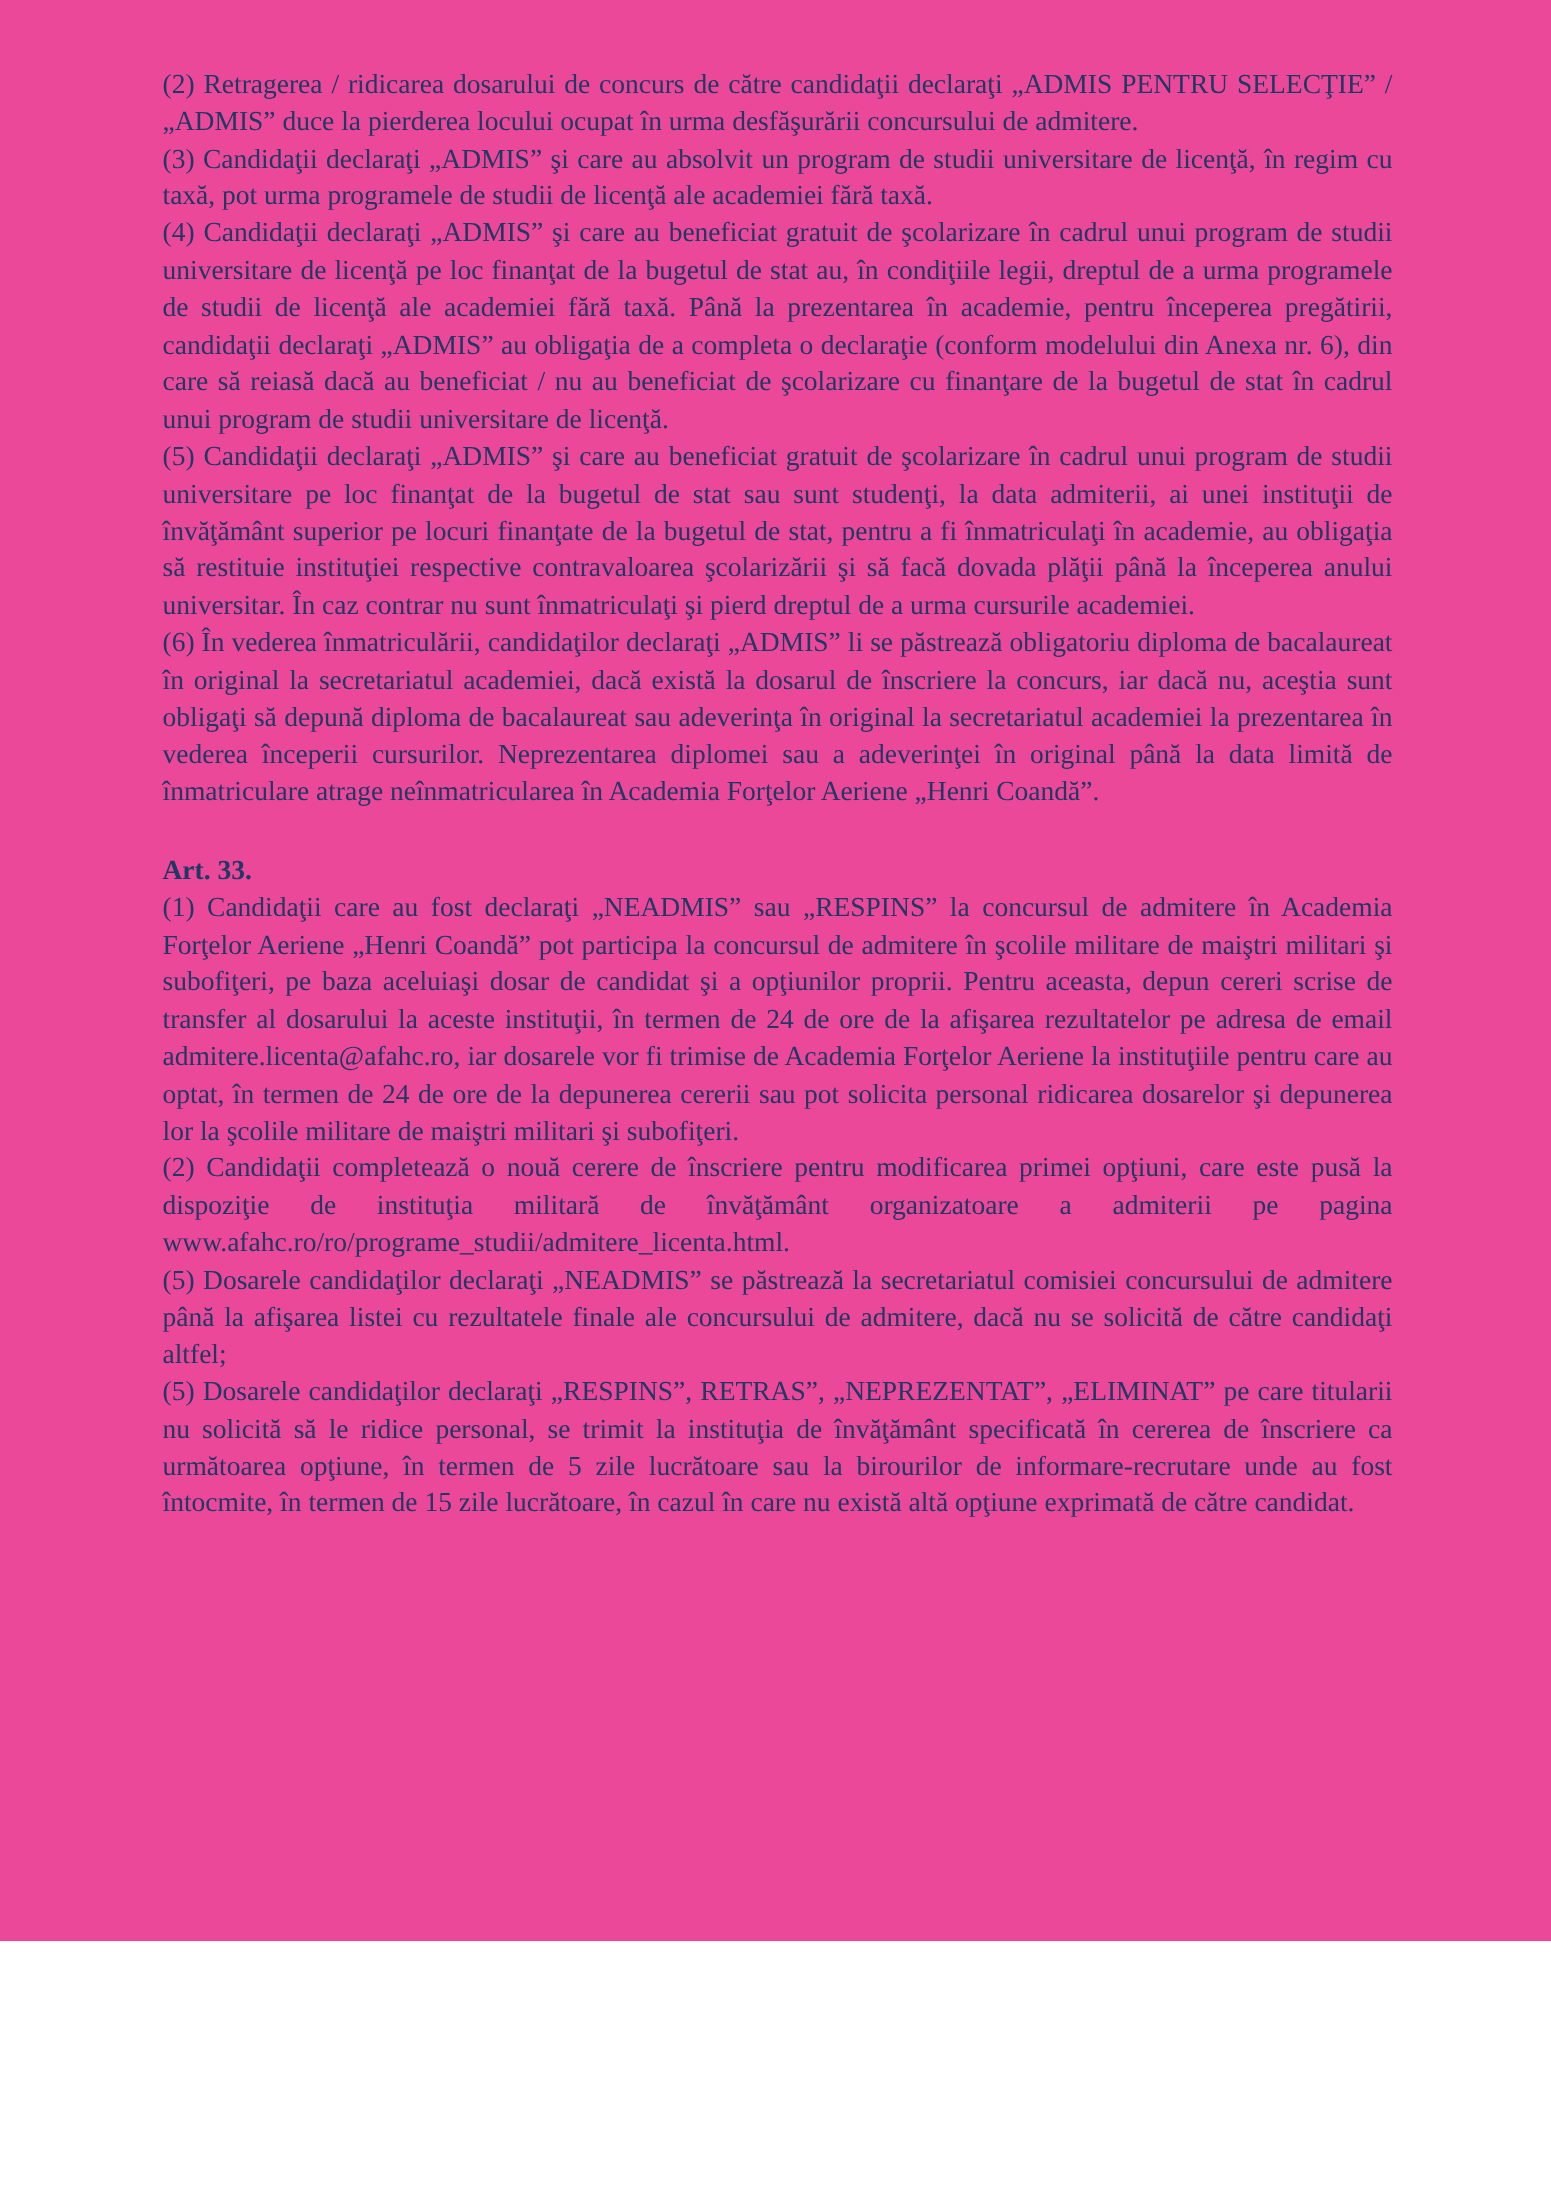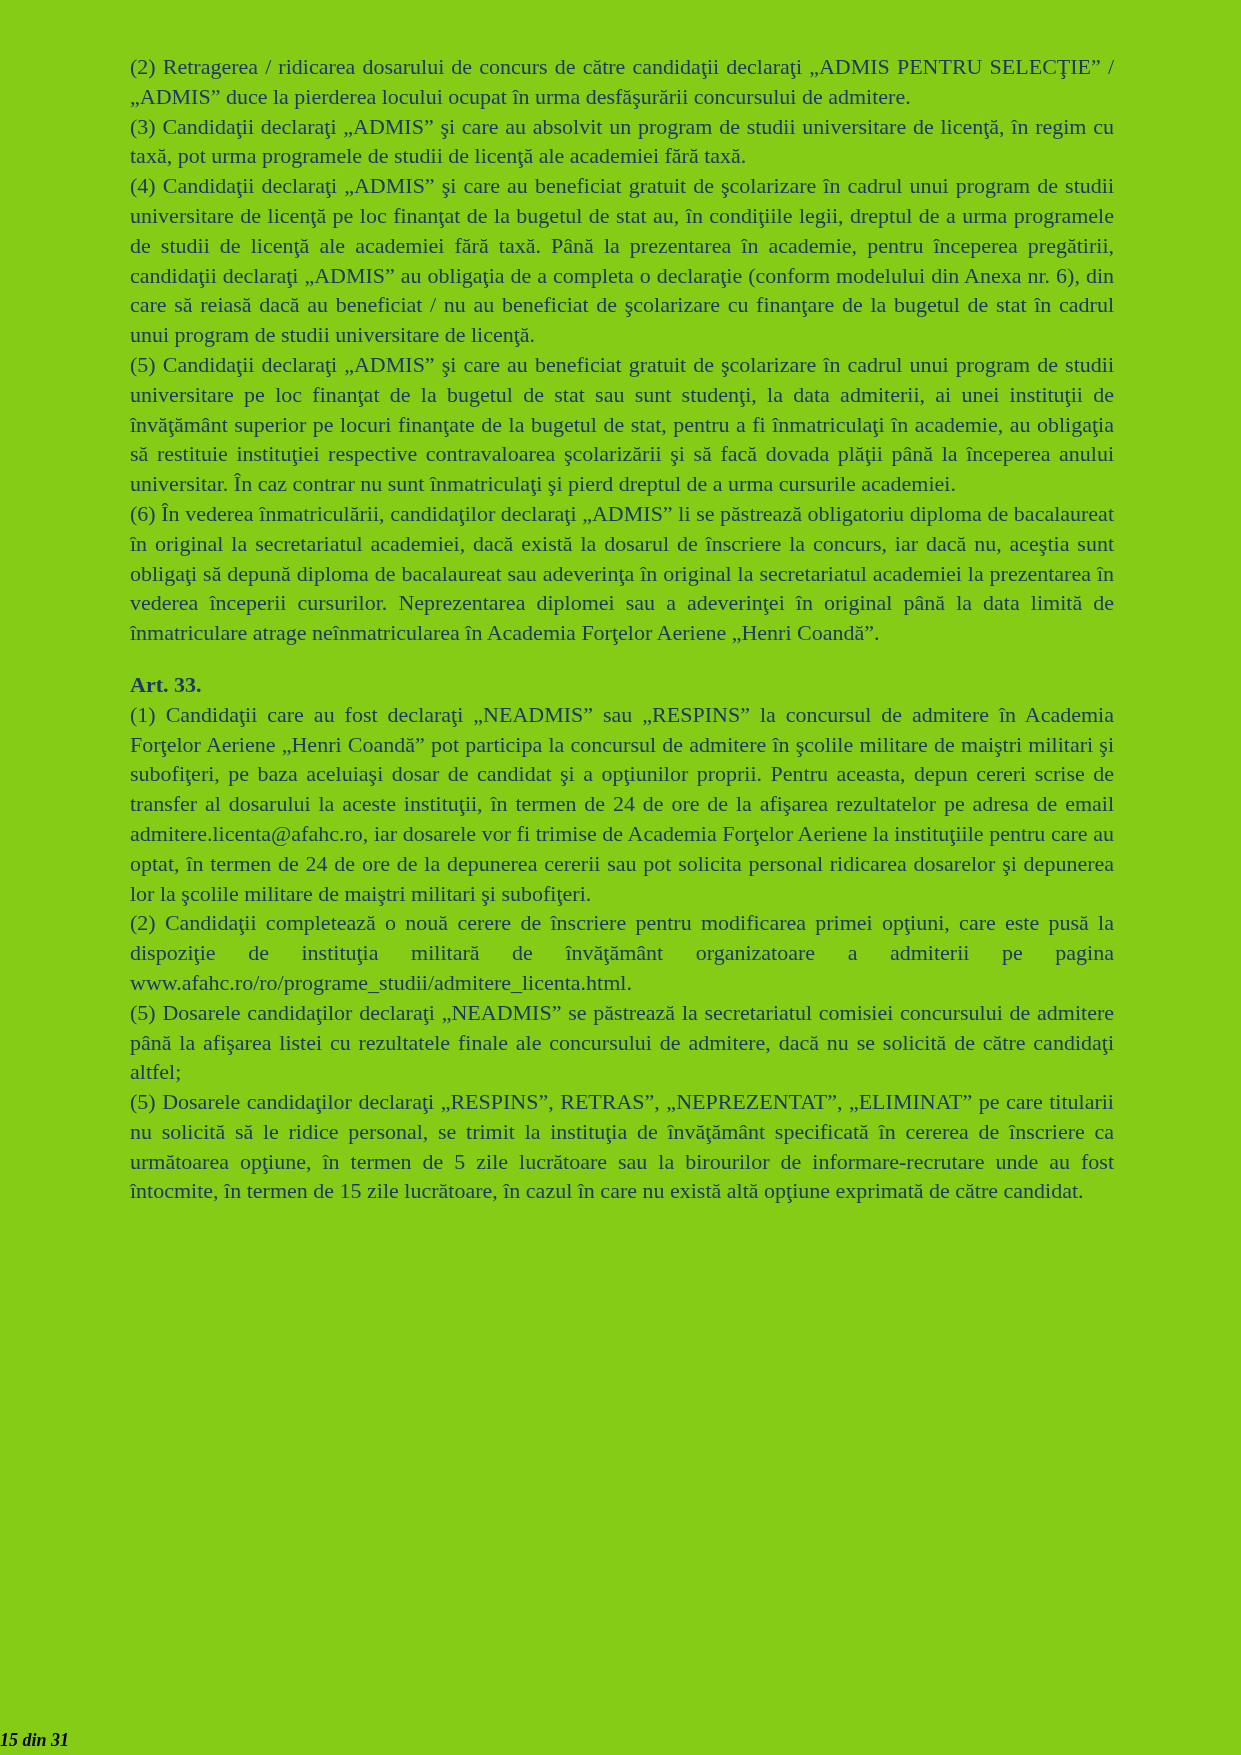--- a/index.html
+++ b/index.html
@@ -3,42 +3,42 @@
 <meta charset="utf-8">
 <style>
   html, body {
     margin: 0;
     padding: 0;
     background: #ffffff;
   }
   .page {
     position: relative;
     width: 1241px;
-    height: 1755px;
-    background: #84cc16;
+    height: 1553px;
+    background: #ec4899;
     overflow: hidden;
     font-family: "Liberation Serif", "DejaVu Serif", serif;
   }
   .text-block {
     position: absolute;
     left: 130px;
     top: 52px;
     width: 984px;
     color: #1f3864;
     font-size: 22px;
     line-height: 29.8px;
     text-align: justify;
   }
   .text-block p {
     margin: 0;
     padding: 0;
   }
   .text-block p.article-heading {
     font-weight: bold;
-    margin-top: 22px;
+    margin-top: 33px;
     text-align: left;
   }
   .page-footer {
     position: absolute;
     top: 1730px;
     left: 0;
     width: 100%;
     text-align: left;
     color: #000000;
     font-weight: bold;

